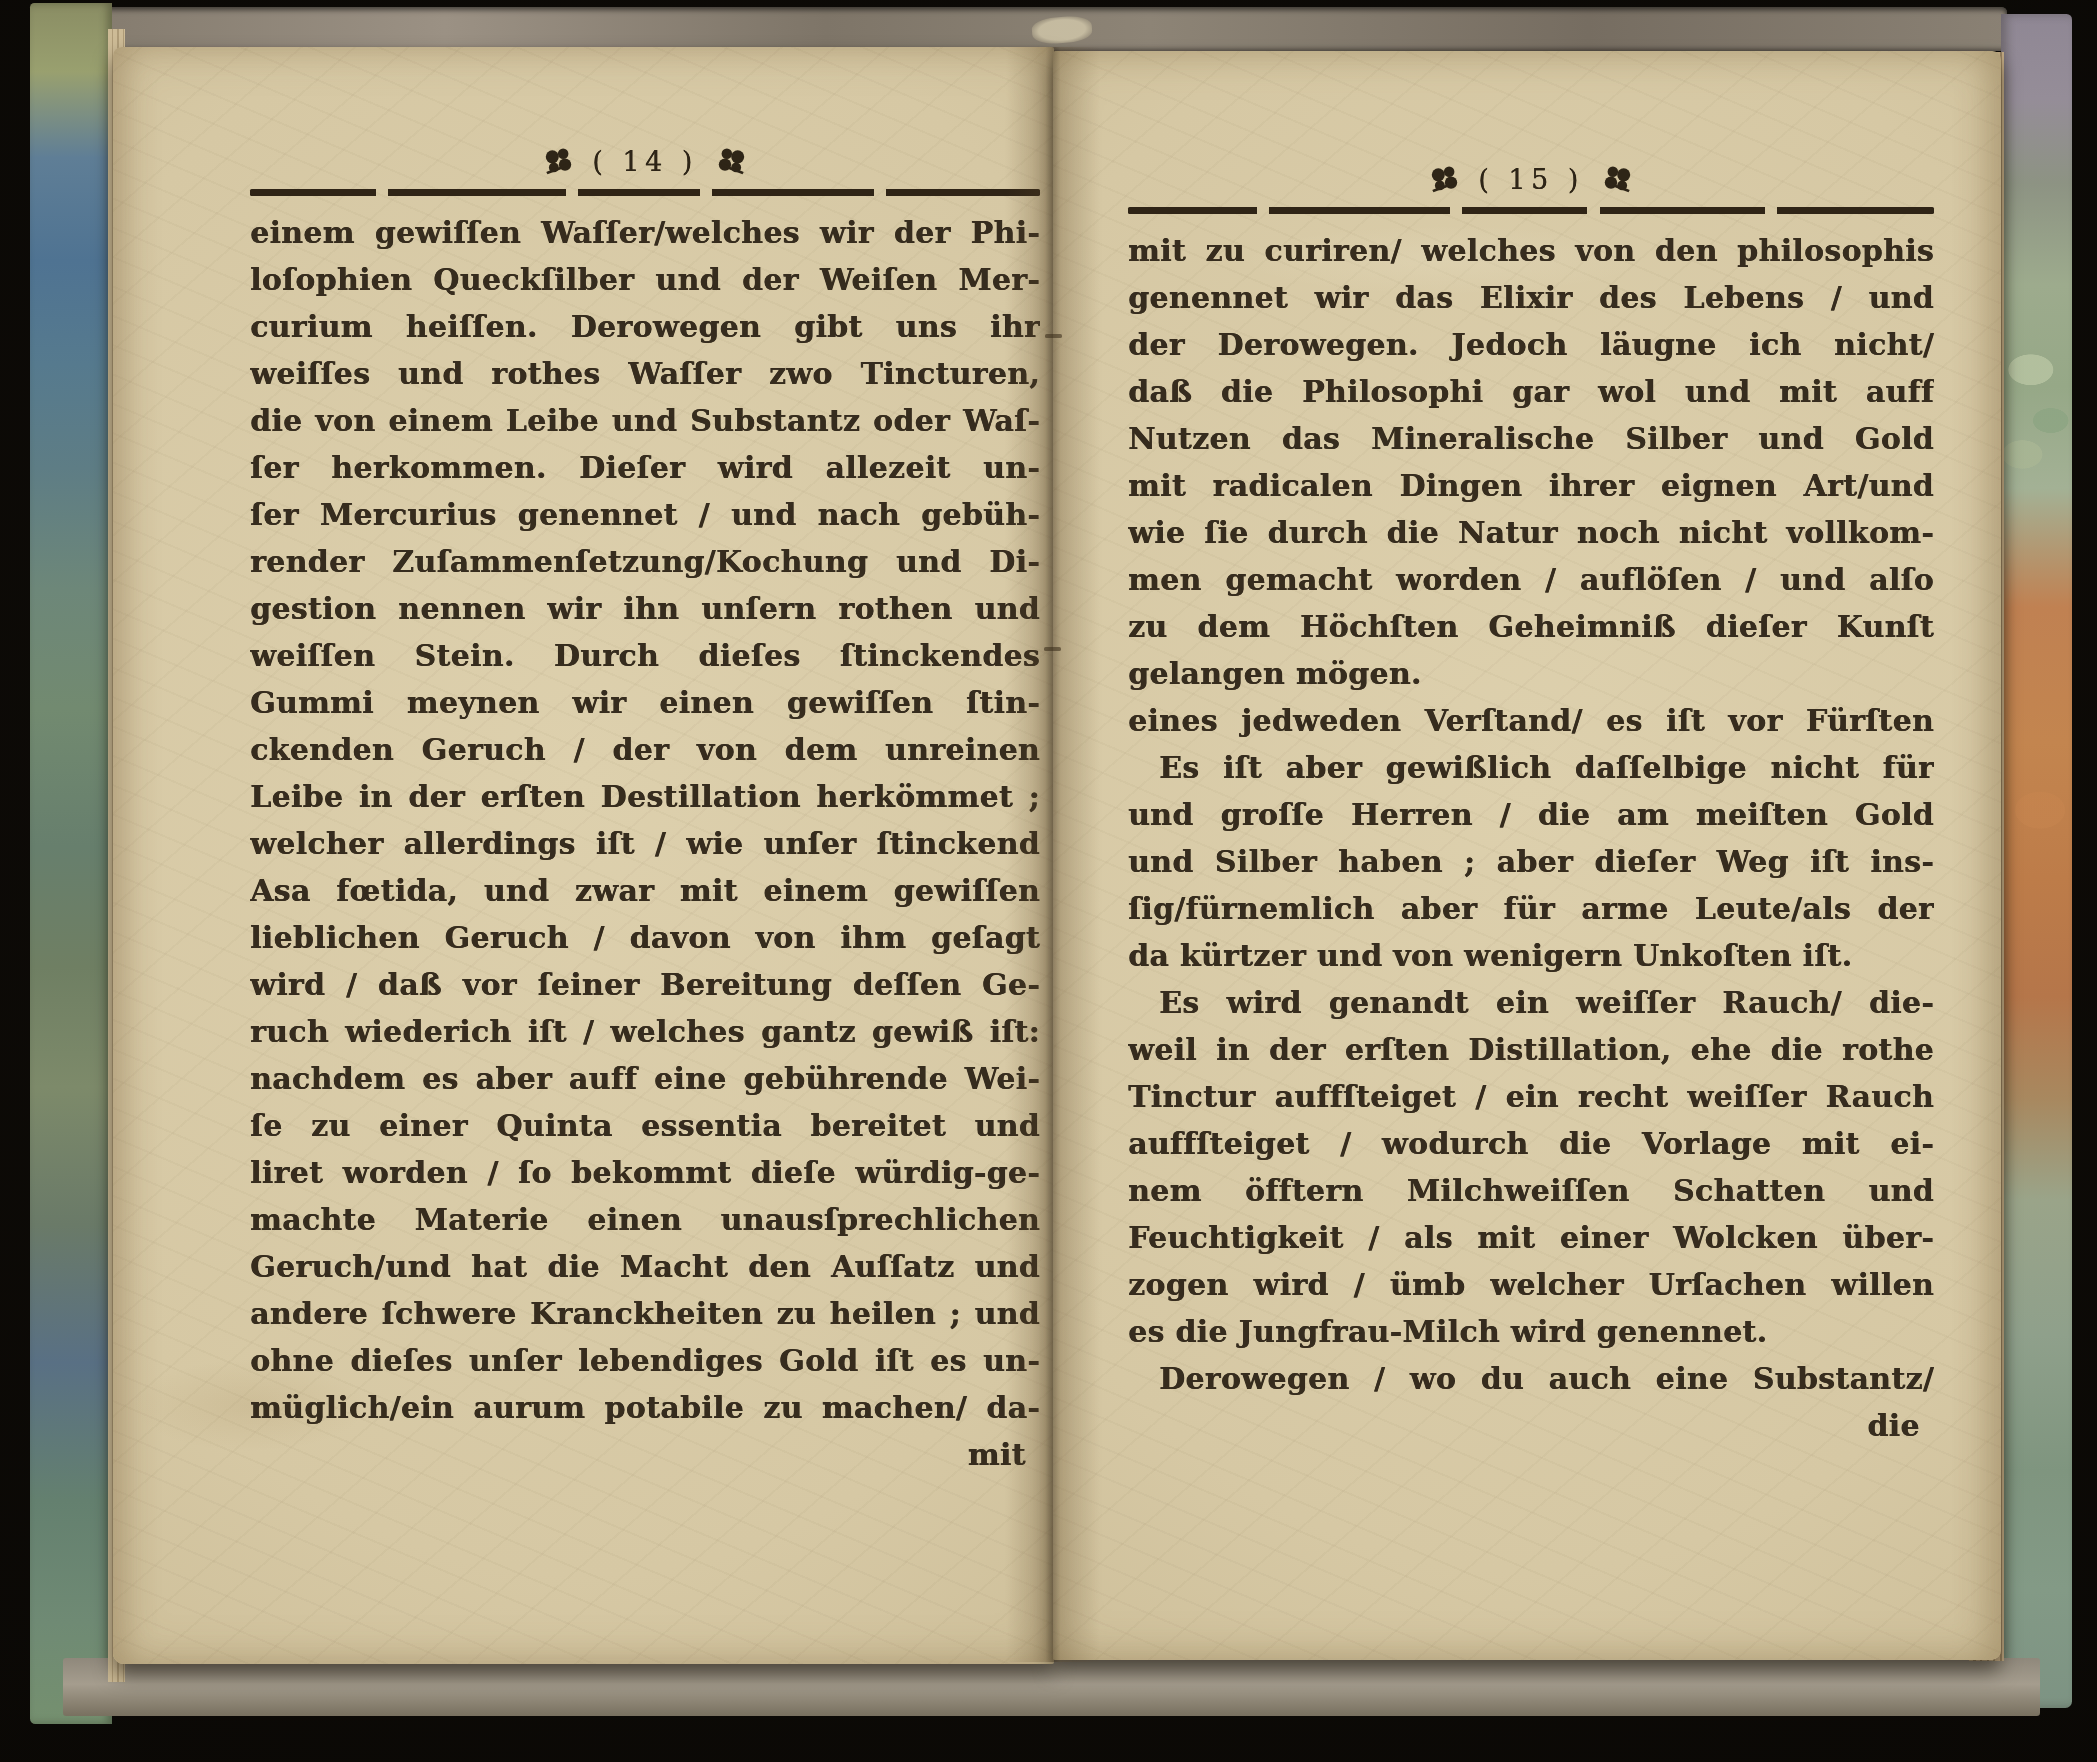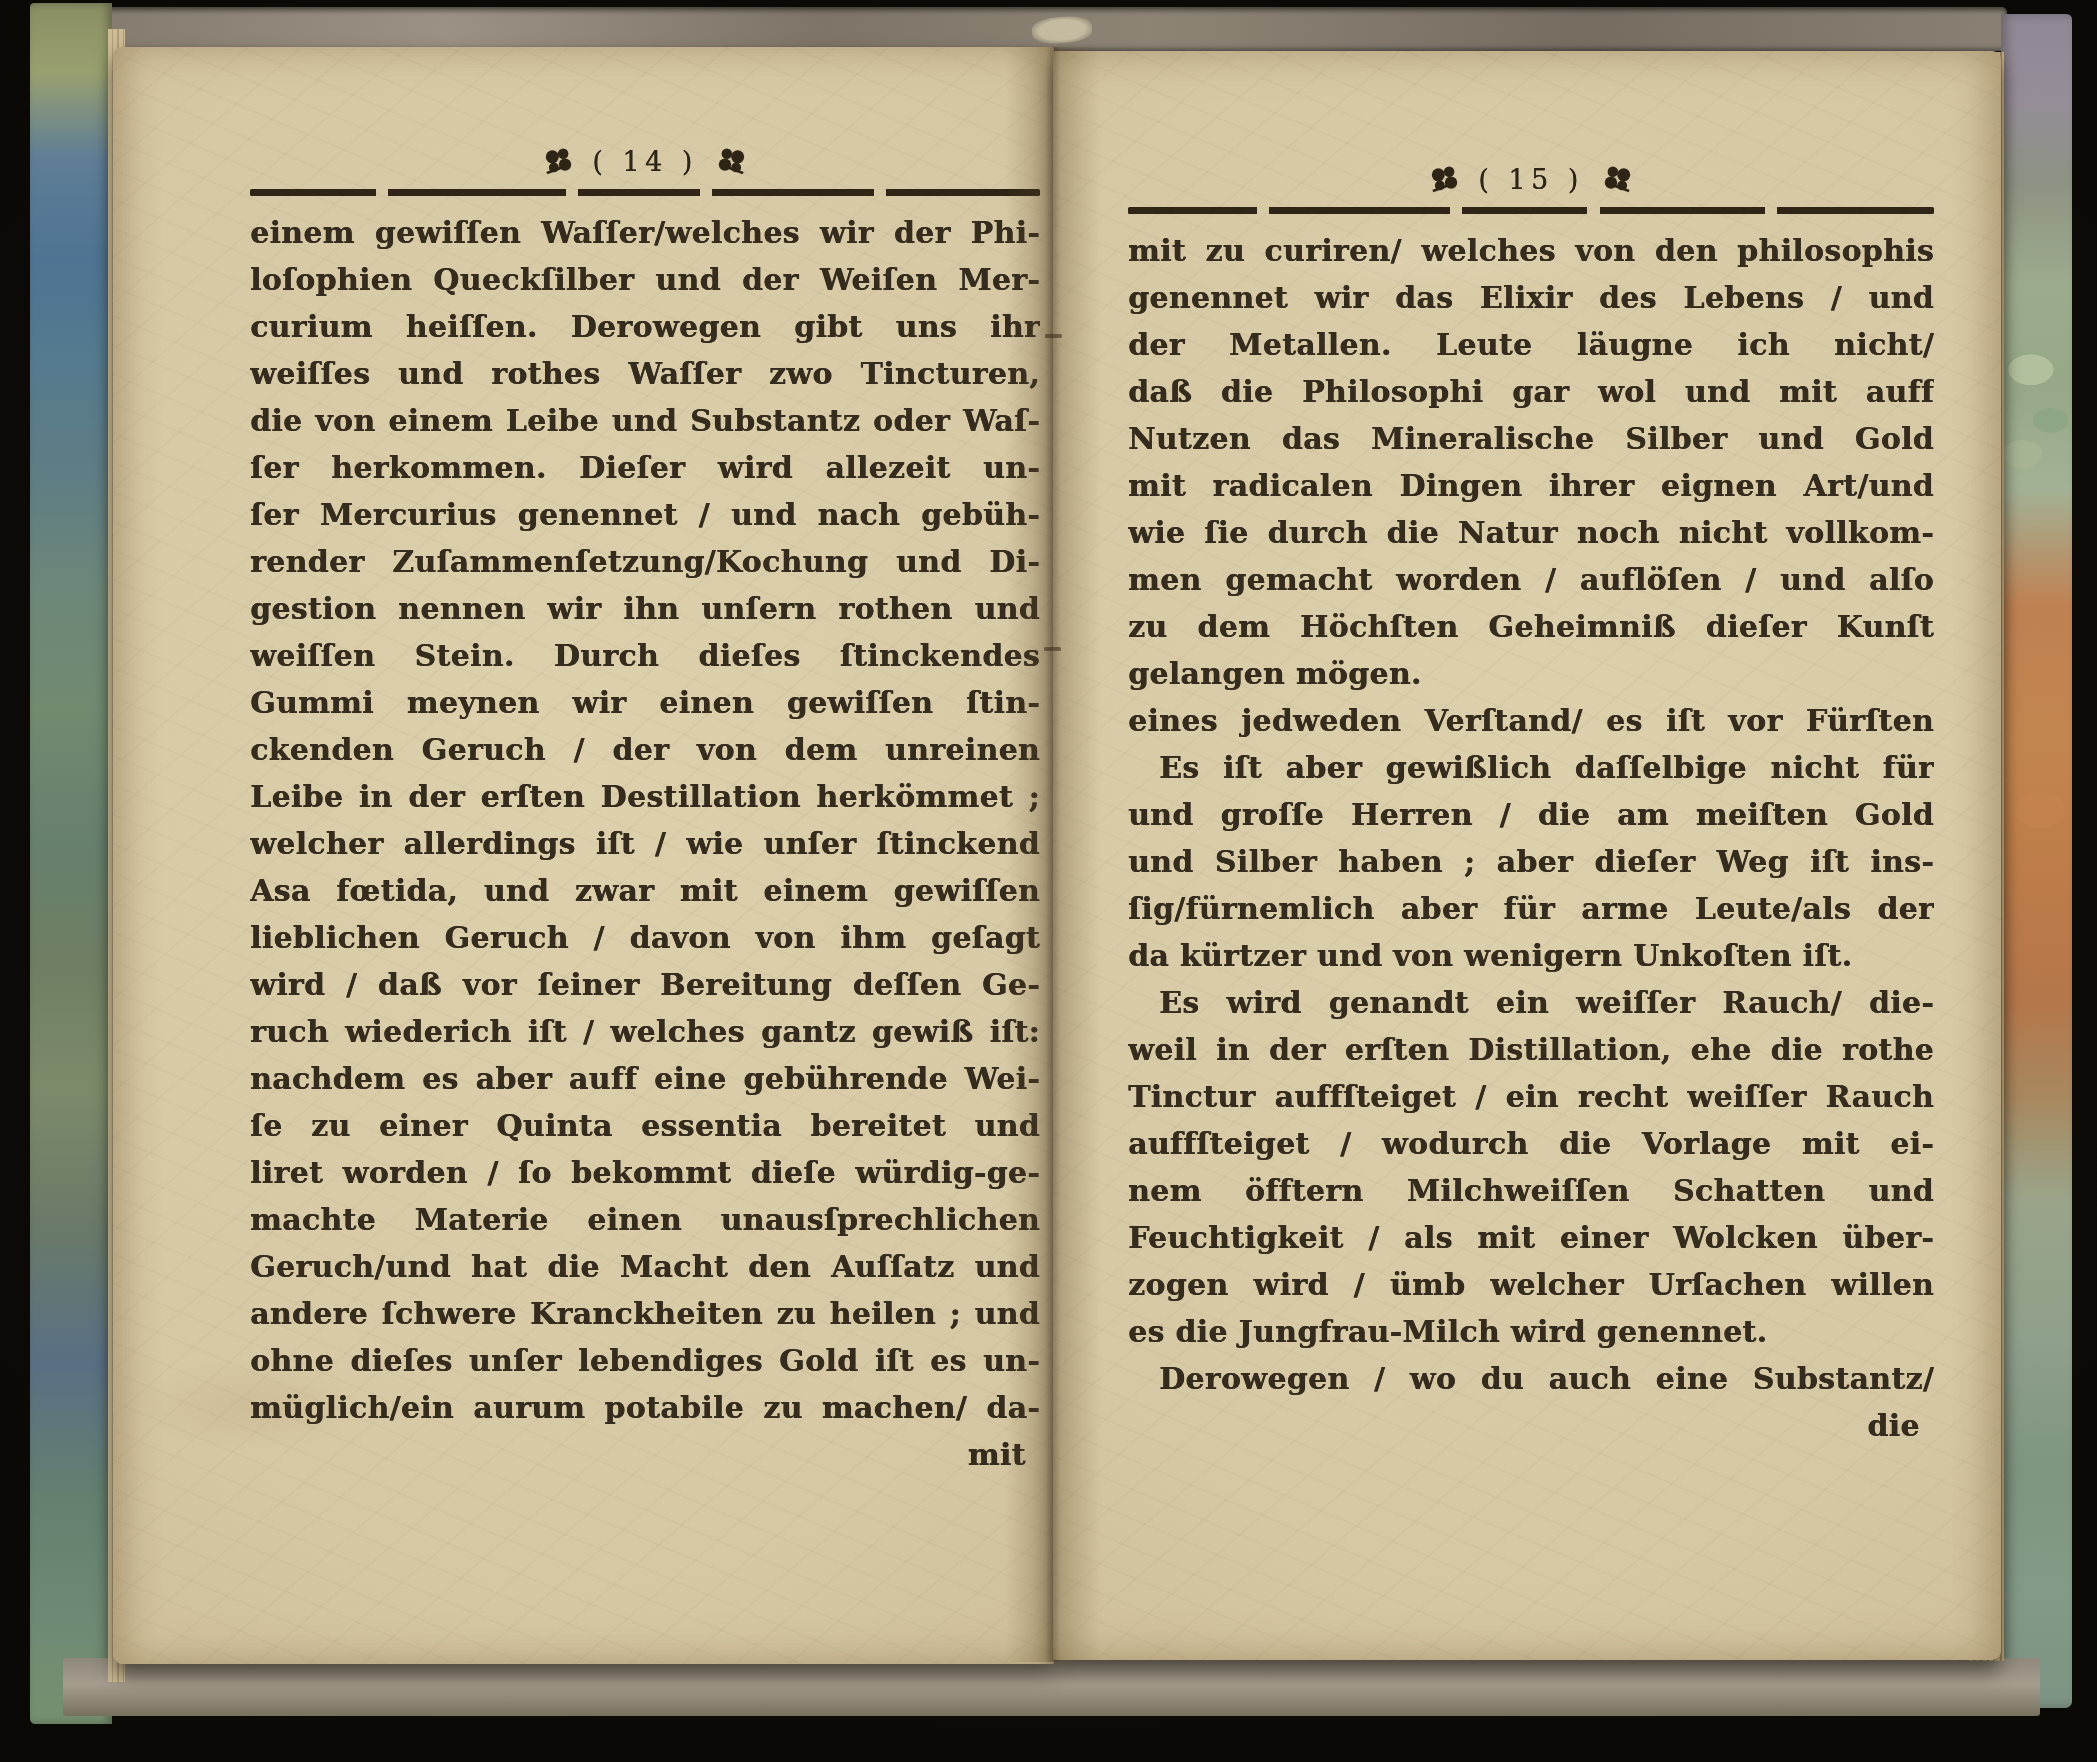--- a/index.html
+++ b/index.html
@@ -183,21 +183,21 @@
               <circle cx="14.2" cy="12" r="4"></circle>
               <circle cx="7" cy="13.8" r="3.2"></circle>
               <path d="M2.5 17.5c4-2 10-2.5 15-7" stroke="currentColor" stroke-width="1.7" fill="none"></path>
             </svg>
         </span>
       </div>
       <div class="rule"></div>
       <div class="lines">
           <div class="line">mit zu curiren/ welches von den philosophis</div>
           <div class="line">genennet wir das Elixir des Lebens /  und</div>
-          <div class="line">der Metallen.   Leute läugne ich nicht/</div>
+          <div class="line">der Derowegen.   Jedoch läugne ich nicht/</div>
           <div class="line">daß die Philosophi gar wol und mit auff</div>
           <div class="line">Nutzen das Mineralische Silber und Gold</div>
           <div class="line">mit radicalen Dingen ihrer eignen Art/und</div>
           <div class="line">wie ſie durch die Natur noch nicht vollkom-</div>
           <div class="line">men gemacht worden / auflöſen / und alſo</div>
           <div class="line">zu dem Höchſten Geheimniß dieſer Kunſt</div>
           <div class="line par-end">gelangen mögen.</div>
           <div class="line">eines jedweden Verſtand/ es iſt vor Fürſten</div>
           <div class="line indent">Es iſt aber gewißlich daſſelbige nicht für</div>
           <div class="line">und groſſe Herren / die am meiſten Gold</div>

